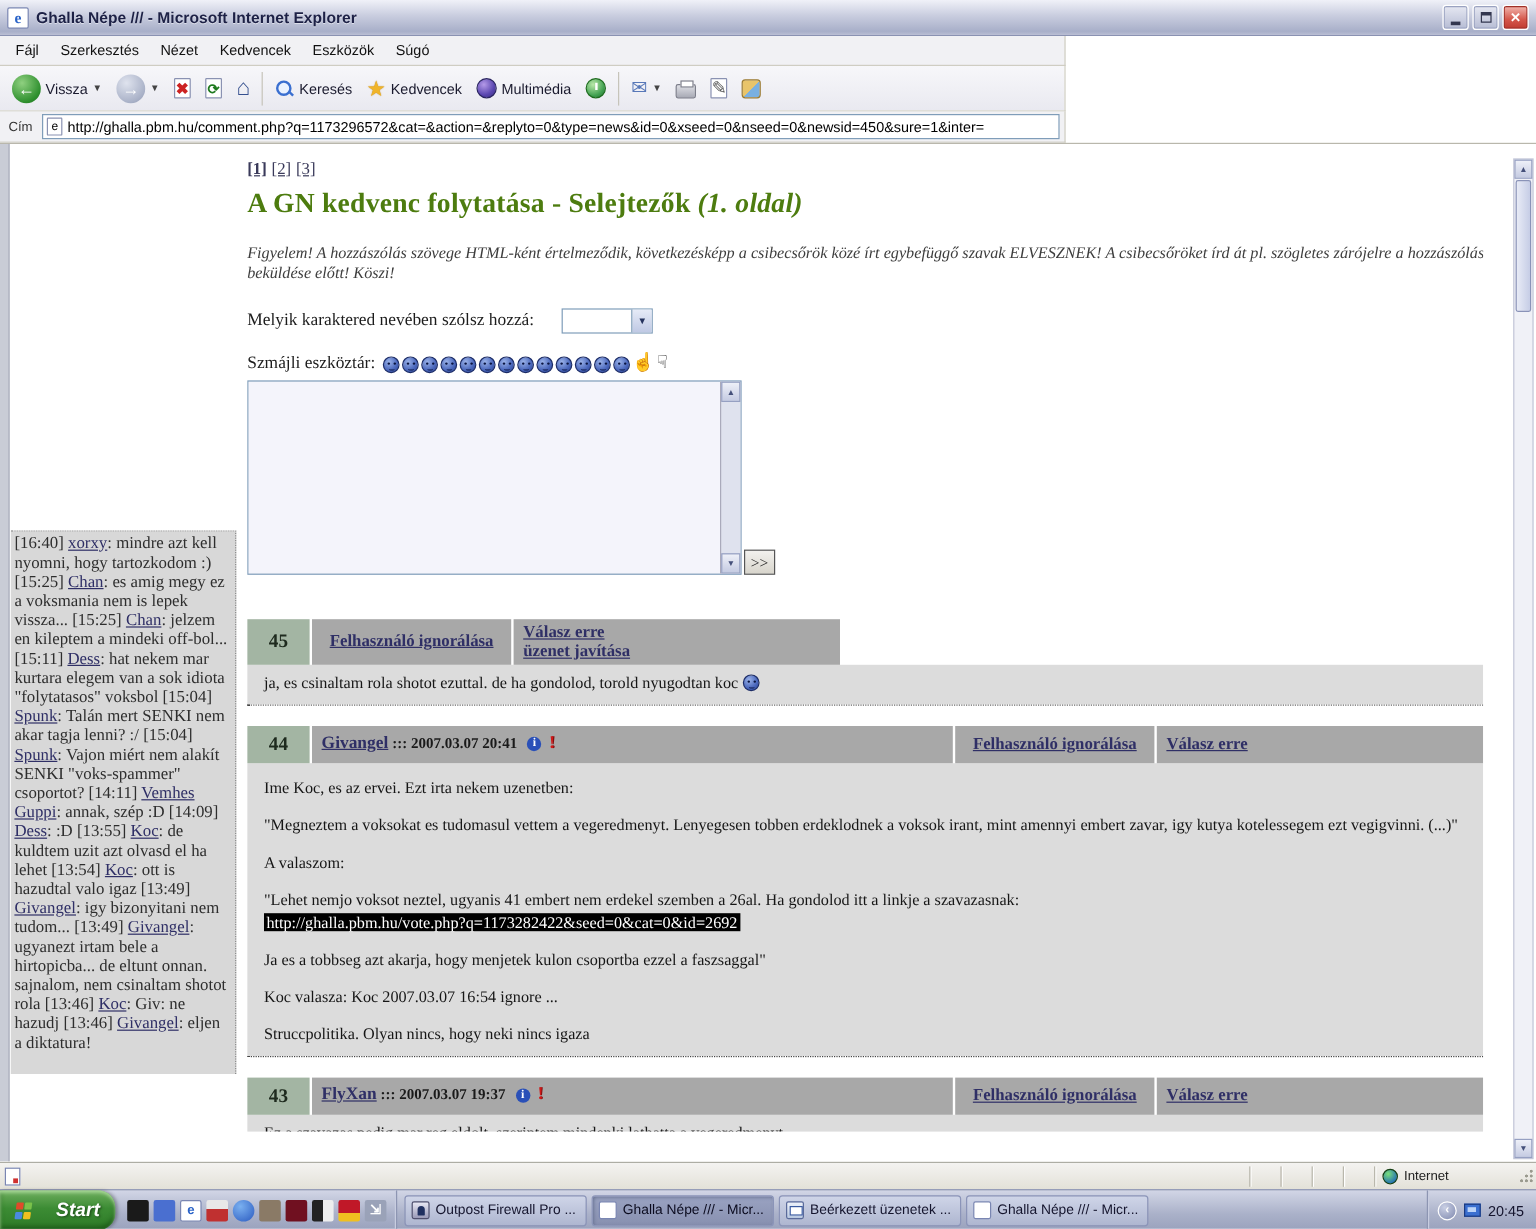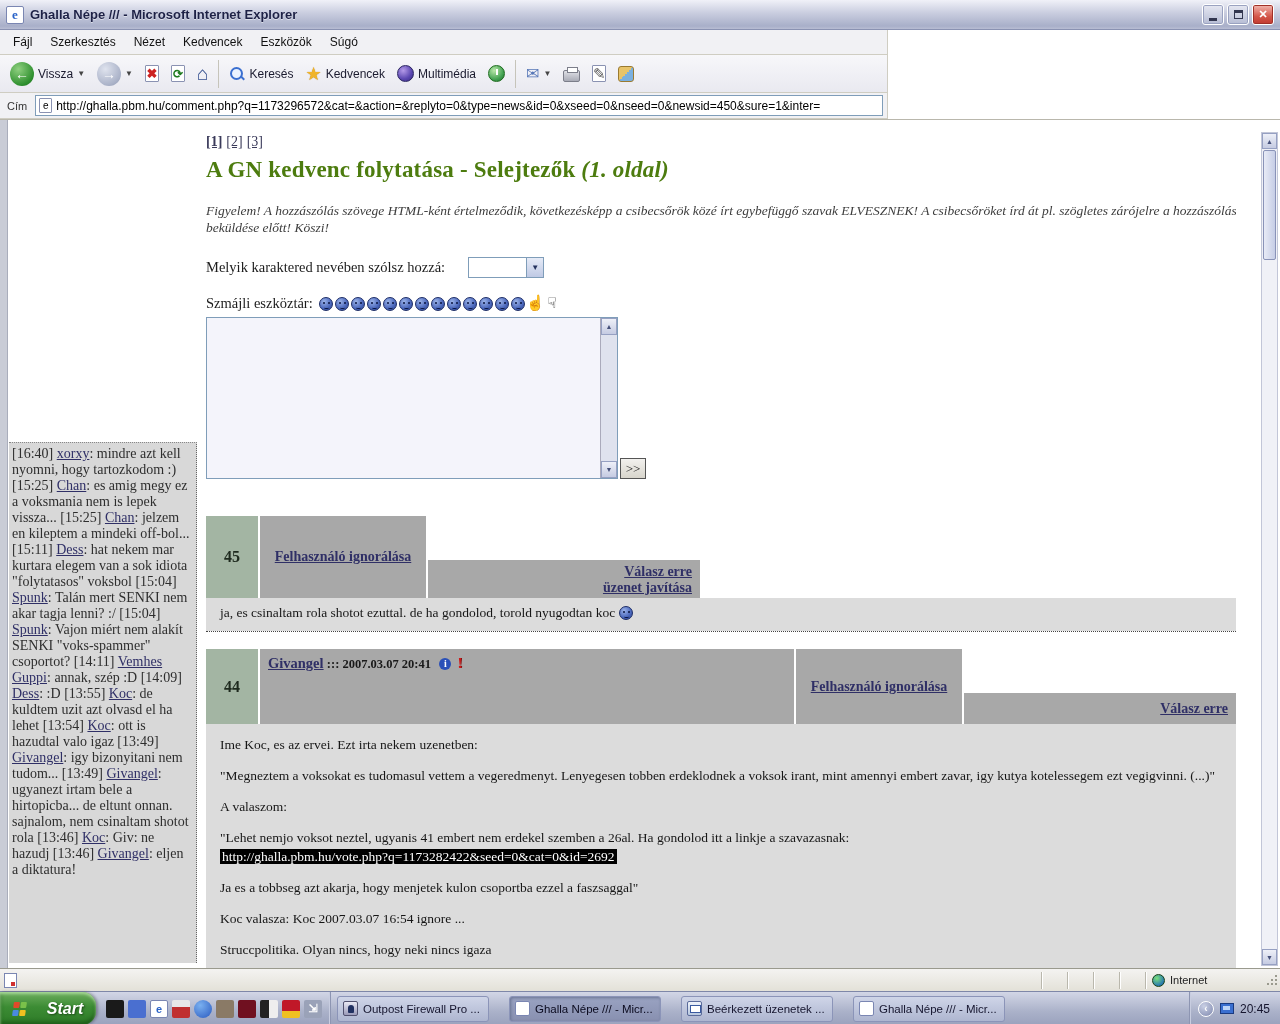--- a/index.html
+++ b/index.html
@@ -63,21 +63,21 @@
   .addrbar { height:26px; display:flex; align-items:center; gap:5px; padding:0 4px; background:#f1f1f4; }
   .addrbar .cim { font-size:11px; color:#333; padding:0 3px; }
   .addrinput { flex:1; height:21px; background:#fff; border:1px solid #7f9db9; display:flex;
     align-items:center; gap:4px; padding:0 3px; font-size:12px; color:#000; white-space:nowrap; overflow:hidden; }
   .addrinput .pageic { width:13px; height:15px; font-size:10px; flex:none; }
 
   
   .content { position:relative; height:849px; background:#fff; border-top:1px solid #b9b7ac; overflow:hidden; }
   .leftstrip { position:absolute; left:0; top:0; bottom:0; width:8px; background:#c9ccd6; border-right:1px solid #a9adbb; }
 
-  .chat { position:absolute; left:9px; top:322px; width:188px; height:521px; overflow:hidden;
+  .chat { position:absolute; left:9px; top:322px; width:188px; height:453px; overflow:hidden;
     background:#d8d8d8; border-right:1px dotted #666; border-top:1px dotted #888;
     font-family:"Liberation Serif","DejaVu Serif",serif; font-size:14px; line-height:16px; color:#2e2e2e;
     padding:3px 4px 0 3px; }
   .chat a { color:#2f2f66; }
 
   .main { position:absolute; left:206px; top:0; width:1030px; height:849px; overflow:hidden;
     font-family:"Liberation Serif","DejaVu Serif",serif; color:#1c1c1c; }
 
   .pagination { margin-top:14px; font-size:14px; font-weight:bold; }
   .pagination a { color:#3a3a5a; margin-right:4px; }
@@ -124,21 +124,21 @@
   
   .posts { margin-top:37px; }
   .post { margin-bottom:17px; border-bottom:1px dotted #444; }
   .post:last-child { border-bottom:none; margin-bottom:0; }
   .post-head { display:flex; gap:2px; }
   .cell { background:#a8a8a8; }
   .cell-num { width:52px; background:#a3b5a3; display:flex; align-items:center; justify-content:center;
     font-weight:bold; font-size:16px; color:#1e2a1e; }
   .cell-main { flex:1; padding:6px 8px; font-size:13px; }
   .cell-ignore { width:166px; display:flex; align-items:center; justify-content:center; }
-  .cell-actions { width:272px; text-align:right; padding:3px 8px; line-height:15px;margin-top:44px; }
+  .cell-actions { width:272px; text-align:left; padding:3px 8px; line-height:15px; }
   .post a.navlink { color:#2f2f66; font-weight:bold; font-size:14px; }
   .userlink { color:#2f2f66; font-weight:bold; font-size:14.5px; }
   .post-date { font-weight:bold; font-size:12.5px; color:#1a1a1a; }
   .info-ic { display:inline-block; width:12px; height:12px; border-radius:50%; background:#2a50b8; color:#fff;
     font-size:10px; font-weight:bold; text-align:center; line-height:12px; font-family:"Liberation Serif",serif;
     vertical-align:1px; margin-left:5px; }
   .warn-ic { color:#d01818; font-weight:bold; font-size:15px; margin-left:3px; text-shadow:1px 0 0 #801010; }
   .post-body { background:#dcdcdc; padding:5px 14px 9px 14px; font-size:13.5px; line-height:19px; color:#161616; }
   .post-body p { margin:6px 0 0 0; }
   .post-body p + p { margin-top:12px; }
@@ -183,21 +183,21 @@
   .startbtn .logo { width:14px; height:14px; display:grid; grid-template-columns:6px 6px; gap:1px; transform:skewX(-8deg); }
   .startbtn .logo i { height:6px; border-radius:1px; }
   .startbtn .logo i:nth-child(1){background:#e04a2a;} .startbtn .logo i:nth-child(2){background:#7ac14a;}
   .startbtn .logo i:nth-child(3){background:#4a8ae0;} .startbtn .logo i:nth-child(4){background:#f0c020;}
   .startbtn .stext { color:#fff; font-weight:bold; font-style:italic; font-size:16px;
     text-shadow:1px 1px 2px #1d4a18; font-family:"Liberation Sans",sans-serif;margin-left:15px; }
   .qlaunch { display:flex; align-items:center; gap:4px; padding:0 8px 0 10px; border-right:1px solid #8d95b2;
     box-shadow:inset -1px 0 0 #c8cde0; }
   .ql { width:18px; height:18px; border-radius:2px; display:flex; align-items:center; justify-content:center;
     font-size:11px; font-weight:bold; color:#fff; }
-  .tasks { flex:1; display:flex; align-items:center; gap:20px; padding:0 6px; }
+  .tasks { flex:1; display:flex; align-items:center; gap:4px; padding:0 6px; }
   .taskbtn { width:152px; height:26px; border-radius:3px; border:1px solid #8b94b8;
     background:linear-gradient(#cfd5e8,#aeb6d0); display:flex; align-items:center; gap:5px; padding:0 5px;
     font-size:11.5px; color:#15152e; white-space:nowrap; overflow:hidden; }
   .taskbtn.active { background:linear-gradient(#9aa3c2,#8890b0); box-shadow:inset 1px 1px 3px #6a7494; color:#0a0a1e; }
   .tb-ic { width:15px; height:15px; flex:none; border-radius:2px; }
   .tb-ic.page { background:#fff; border:1px solid #7a86b2; color:#2a63c8; font-family:"Liberation Serif",serif;
     font-weight:bold; font-size:11px; text-align:center; line-height:13px; }
   .tb-ic.outpost { background:linear-gradient(#e8e8f4,#9a9ab8); border:1px solid #50506e; position:relative; }
   .tb-ic.outpost::after { content:""; position:absolute; left:4px; top:3px; width:6px; height:8px; background:#203060; border-radius:3px 3px 1px 1px; }
   .tb-ic.mail { background:linear-gradient(#eef2fa,#b8c8e0); border:1px solid #5a6a9a; position:relative; }

